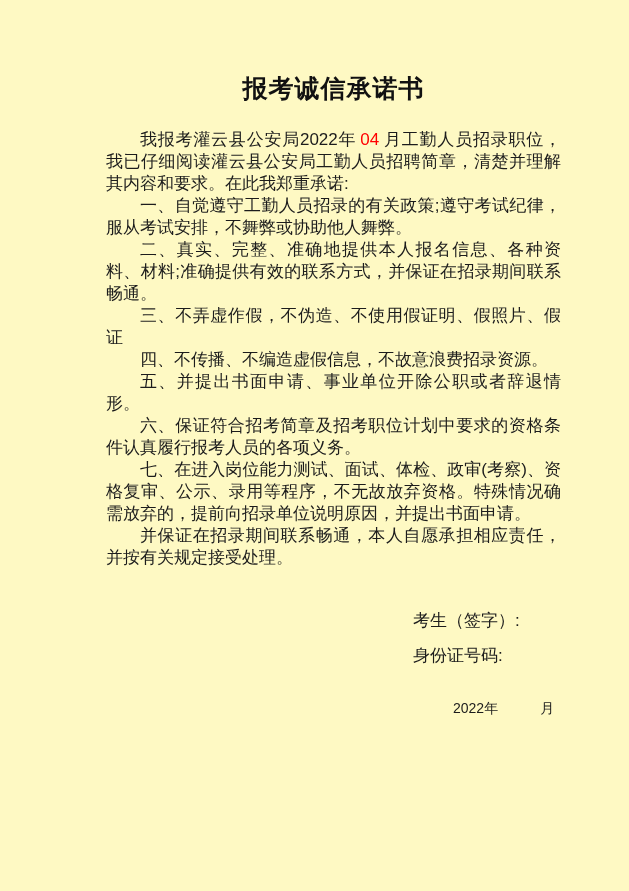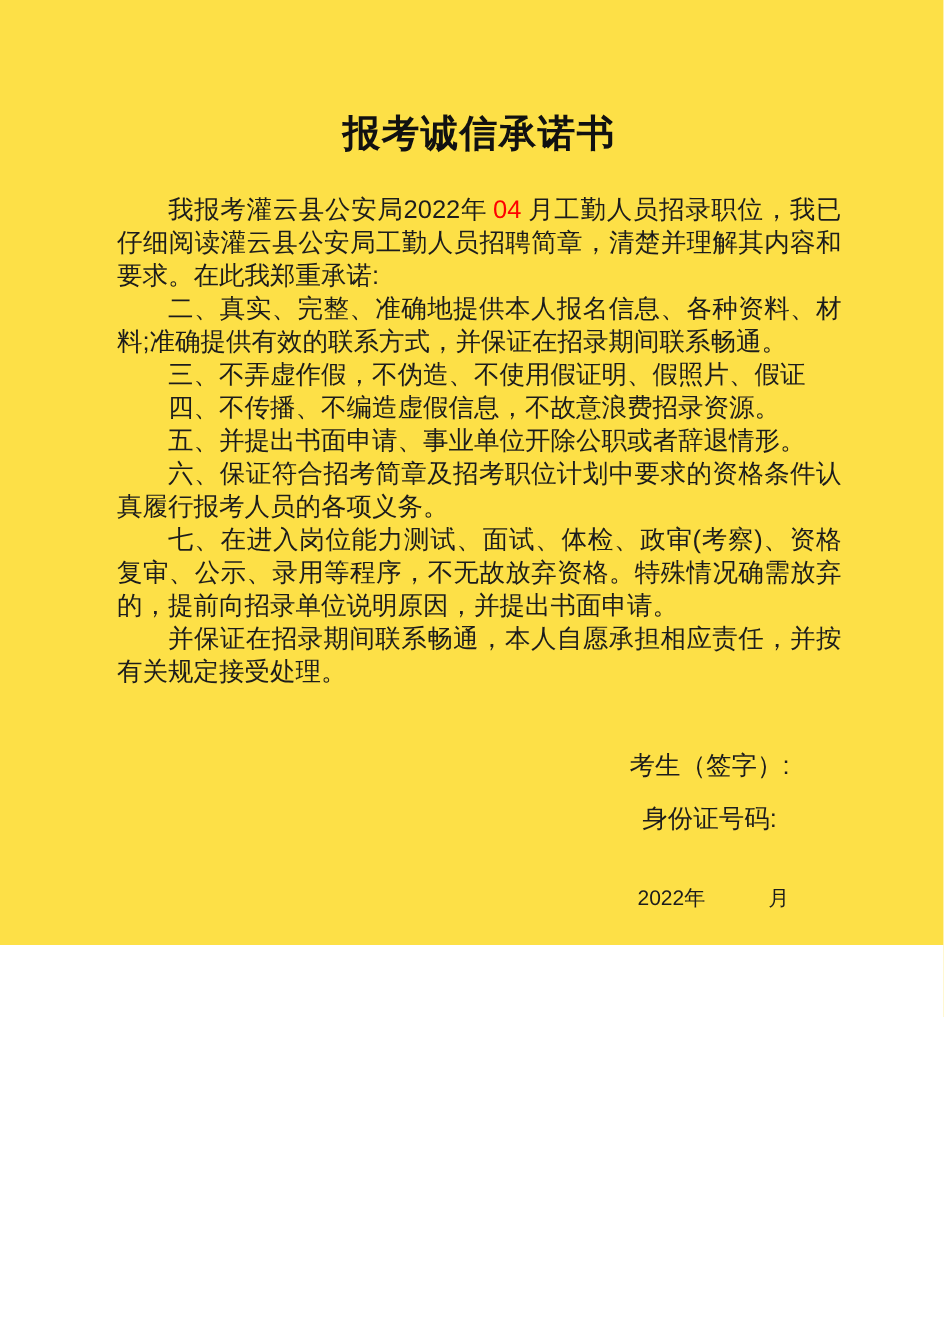--- a/index.html
+++ b/index.html
@@ -10,23 +10,23 @@
   }
   body {
     width: 629px;
     height: 891px;
     font-family: "Liberation Sans", sans-serif;
     color: #1c1c1c;
     overflow: hidden;
   }
   .page {
     width: 629px;
-    height: 630px;
-    background: #fde047;
-    padding: 72px 68px 0 78px;
+    height: 891px;
+    background: #fef9c3;
+    padding: 72px 68px 0 106px;
   }
   .doc-title {
     font-size: 25px;
     font-weight: 700;
     text-align: center;
     letter-spacing: 1px;
     margin: 0 0 24px 0;
     color: #111111;
   }
   .para {
@@ -39,21 +39,20 @@
   }
   .red {
     color: #ff0000;
     margin: 0 4px;
   }
   .signature-block {
     margin-top: 34px;
     margin-left: 307px;
     font-size: 17px;
     color: #1c1c1c;
-    text-align: center;
   }
   .sig-line {
     line-height: 35px;
   }
   .date-line {
     margin-top: 20px;
     margin-left: 347px;
     font-size: 14px;
     line-height: 30px;
     color: #1c1c1c;
@@ -61,20 +60,21 @@
 </style>
 </head>
 <body>
 
 <div class="page">
 
   <h1 class="doc-title">报考诚信承诺书</h1>
 
   <p class="para"><span>我报考灌云县公安局2022年</span><span class="red">04</span><span>月工勤人员招录职位，我已仔细阅读灌云县公安局工勤人员招聘简章，清楚并理解其内容和要求。在此我郑重承诺:</span></p>
 
+  <p class="para">一、自觉遵守工勤人员招录的有关政策;遵守考试纪律，服从考试安排，不舞弊或协助他人舞弊。</p>
 
   <p class="para">二、真实、完整、准确地提供本人报名信息、各种资料、材料;准确提供有效的联系方式，并保证在招录期间联系畅通。</p>
 
   <p class="para">三、不弄虚作假，不伪造、不使用假证明、假照片、假证</p>
 
   <p class="para">四、不传播、不编造虚假信息，不故意浪费招录资源。</p>
 
   <p class="para">五、并提出书面申请、事业单位开除公职或者辞退情形。</p>
 
   <p class="para">六、保证符合招考简章及招考职位计划中要求的资格条件认真履行报考人员的各项义务。</p>

